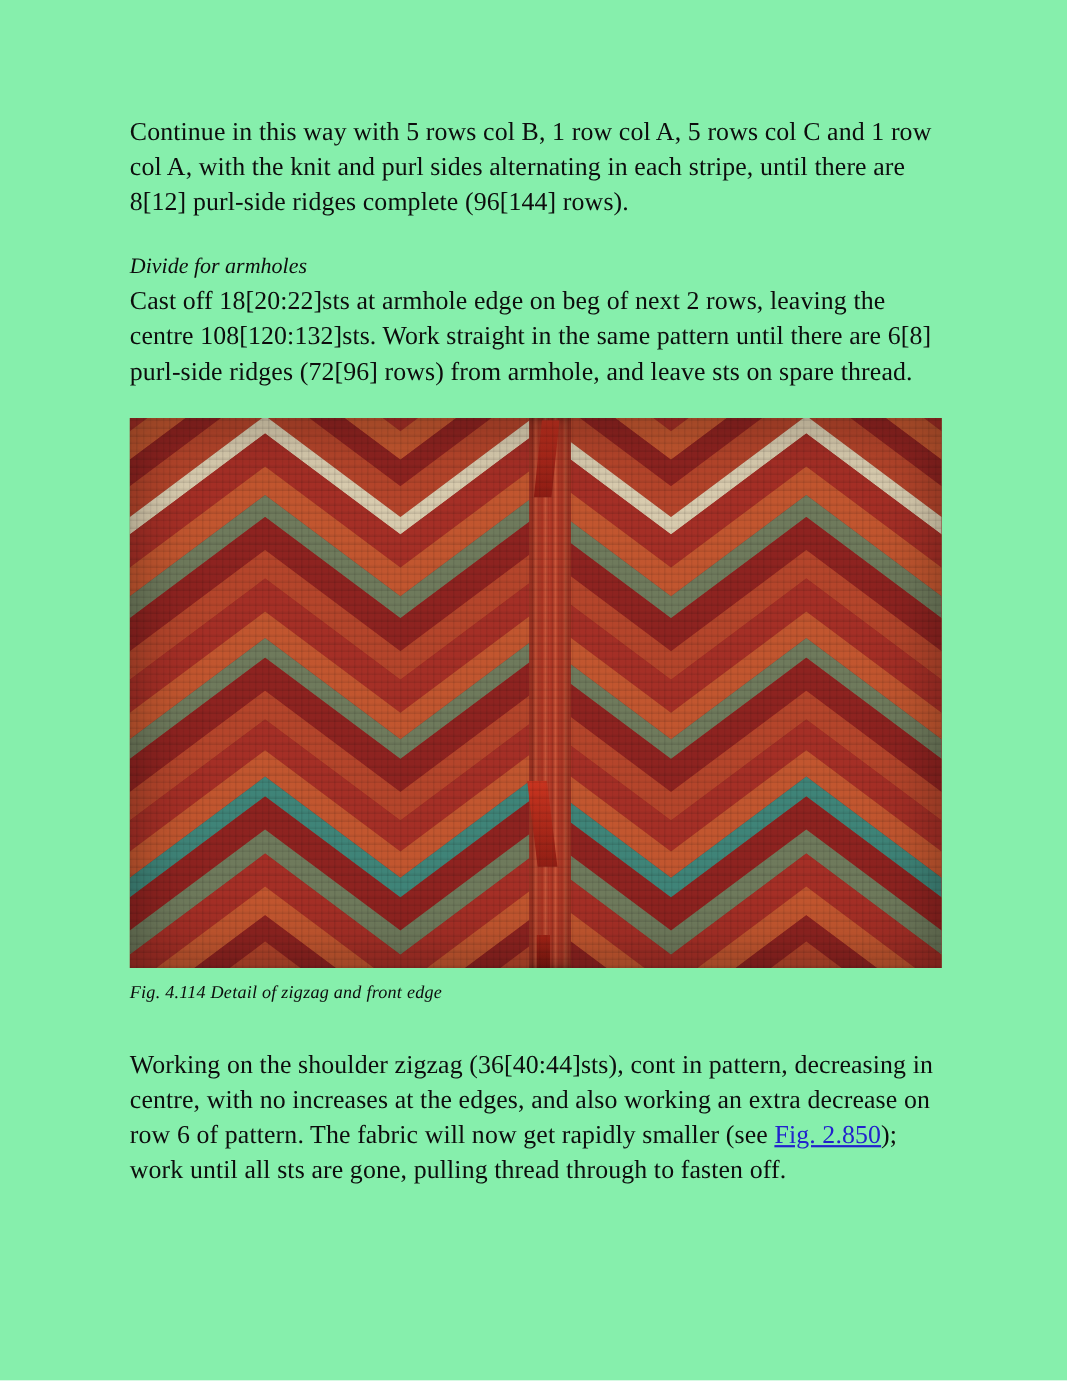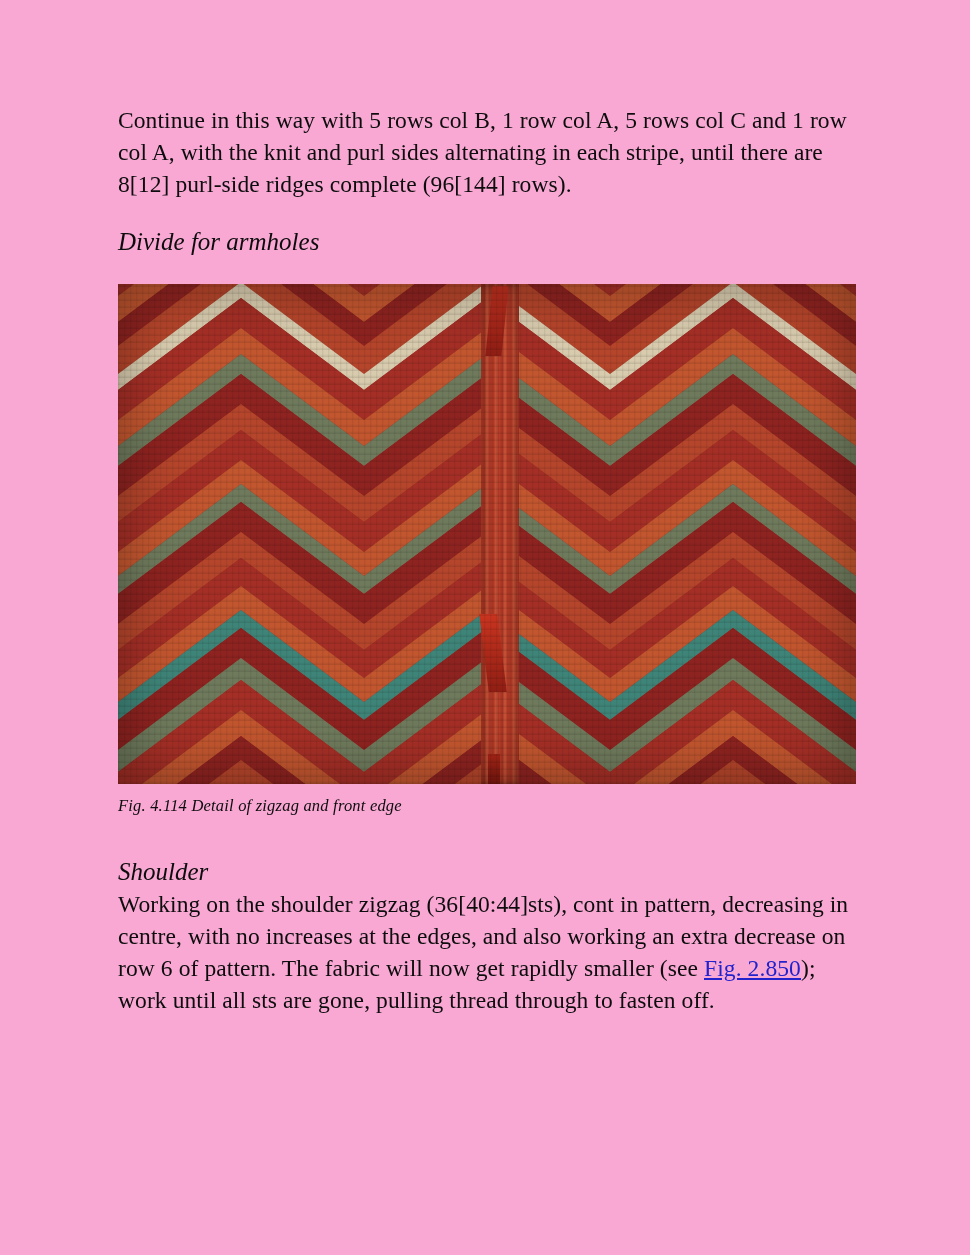--- a/index.html
+++ b/index.html
@@ -13,40 +13,40 @@
     font-family: "Liberation Serif", serif;
     color: #0d0d0d;
     position: relative;
     overflow: hidden;
   }
   .page {
     position: absolute;
     left: 0; top: 0;
     width: 970px;
     height: 1255px;
-    background: #f9a8d4;
+    background: #86efac;
   }
   .content {
     position: absolute;
     left: 118px;
     top: 104px;
     width: 738px;
   }
   p.body-text {
     margin: 0;
     font-size: 23.5px;
     line-height: 32px;
     letter-spacing: 0.1px;
   }
   .block {
     margin-bottom: 26px;
   }
   .sub-head {
     font-style: italic;
-    font-size: 25px;
+    font-size: 20px;
     line-height: 32px;
     margin: 0;
   }
   .link {
     color: #2222cc;
   }
   .figure-wrap {
   }
   .figure-image {
     width: 738px;
@@ -129,20 +129,21 @@
 
 <div class="page">
   <div class="content">
 
     <div class="block">
       <p class="body-text">Continue in this way with 5 rows col B, 1 row col A, 5 rows col C and 1 row col A, with the knit and purl sides alternating in each stripe, until there are 8[12] purl-side ridges complete (96[144] rows).</p>
     </div>
 
     <div class="block">
       <p class="sub-head">Divide for armholes</p>
+      <p class="body-text">Cast off 18[20:22]sts at armhole edge on beg of next 2 rows, leaving the centre 108[120:132]sts. Work straight in the same pattern until there are 6[8] purl-side ridges (72[96] rows) from armhole, and leave sts on spare thread.</p>
     </div>
 
     <div class="figure-wrap">
       <div class="figure-image">
         <div class="knit">
           <svg class="zig" viewBox="0 0 738 500" preserveAspectRatio="none">
             <defs>
               <clipPath id="clipAll">
                   <rect x="0" y="0" width="738" height="500"></rect>
                 </clipPath>
@@ -186,18 +187,17 @@
           <div class="ribbon" style="left:49.6%;top:330px;width:18px;height:78px;transform:skewX(7deg);background:linear-gradient(180deg,#c9341f,#901e14);"></div>
           <div class="ribbon" style="left:50.2%;top:470px;width:12px;height:30px;background:linear-gradient(180deg,#a82517,#7d170f);"></div>
           <div class="texture-overlay"></div>
           <div class="vignette"></div>
         </div>
       </div>
       <div class="fig-caption">Fig. 4.114 Detail of zigzag and front edge</div>
     </div>
 
     <div class="shoulder-block">
-      <p class="sub-head">Shoulder</p>
       <p class="body-text"><span>Working on the shoulder zigzag (36[40:44]sts), cont in pattern, decreasing in centre, with no increases at the edges, and also working an extra decrease on row 6 of pattern. The fabric will now get rapidly smaller (see </span><a class="link" href="#">Fig. 2.850</a><span>); work until all sts are gone, pulling thread through to fasten off.</span></p>
     </div>
 
   </div>
 </div>
 
 </body></html>

